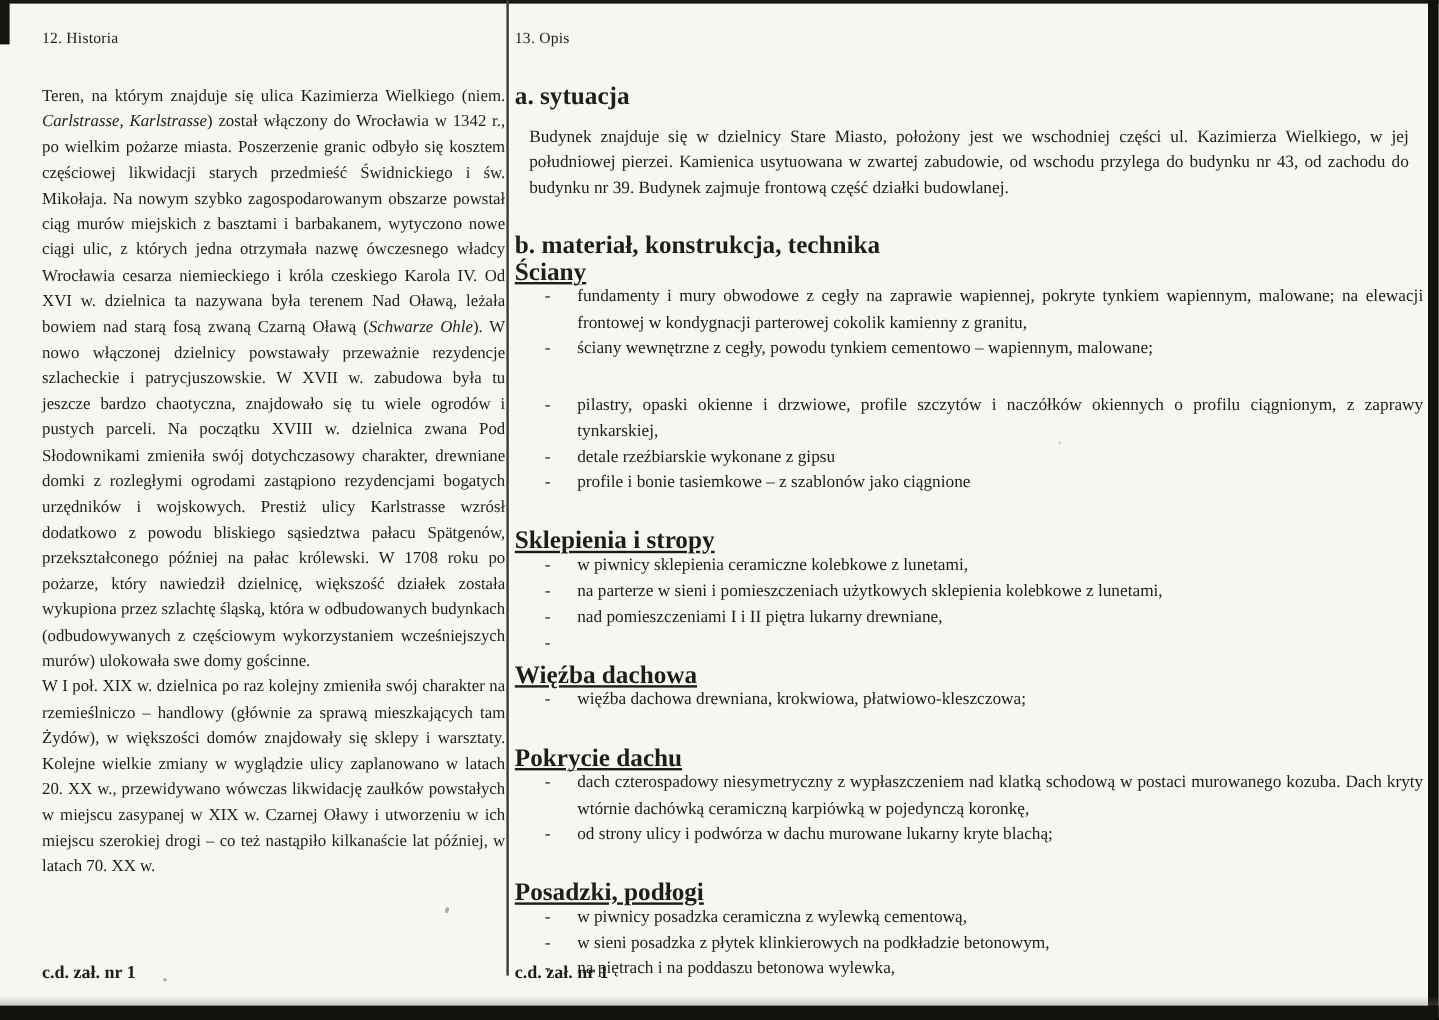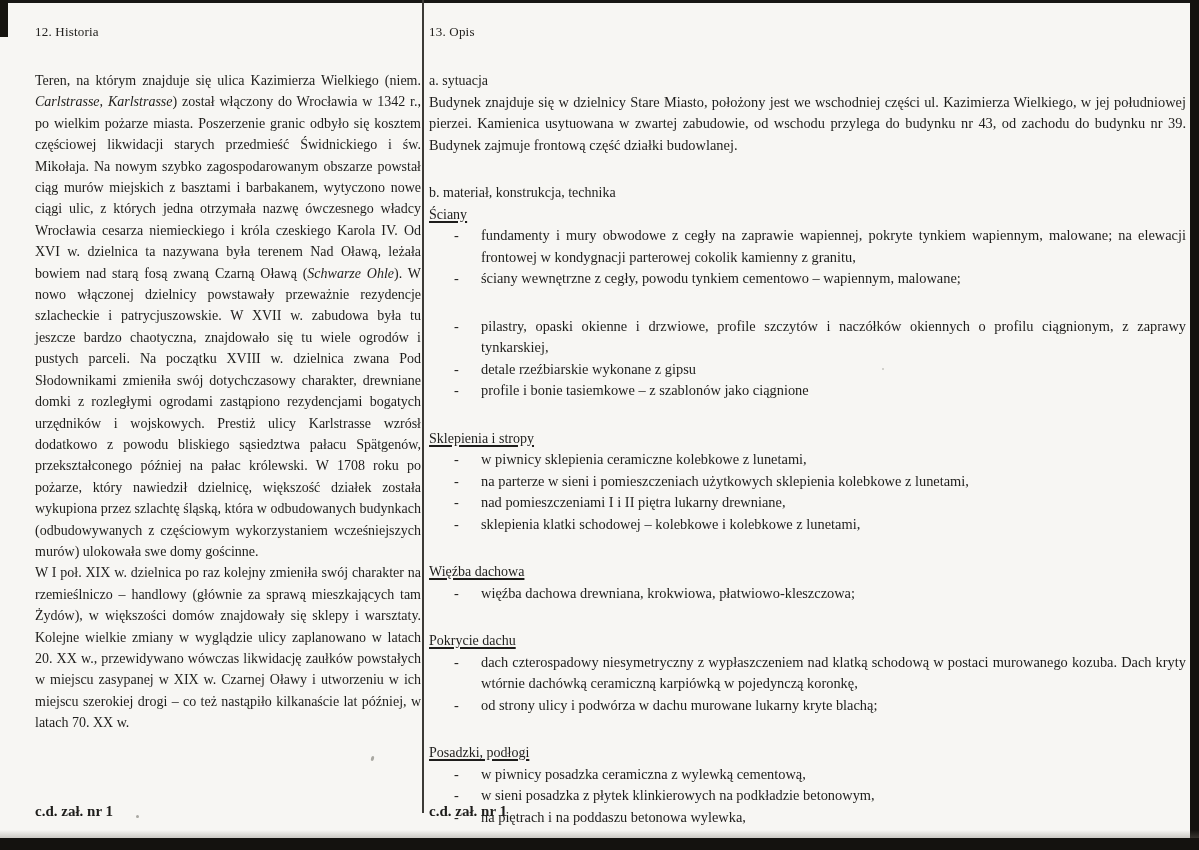--- a/index.html
+++ b/index.html
@@ -34,23 +34,23 @@
   .body-text p { margin:0; }
   .italic { font-style: italic; }
 
   .history-body { margin-top:31px; }
 
   
   .sections { margin-top:31px; font-size:14.4px; line-height:21.5px; }
   .section { margin-top:26px; }
   .section.no-gap { margin-top:0; }
   .section:first-child { margin-top:0; }
-  .section-heading { font-weight:normal; font-size:14px; line-height:21.5px; }
+  .section-heading { font-weight:bold; font-size:21px; line-height:21.5px; }
   .section-heading.underline { text-decoration:underline; text-decoration-thickness:1.5px; text-underline-offset:2px; }
-  .section-paragraph { margin:0; text-align:justify; }
+  .section-paragraph { margin:12px; text-align:justify; }
   .bullet { position:relative; padding-left:52px; text-align:justify; }
   .bullet-marker { position:absolute; left:25px; top:0; }
 
   
   .footer-note { position:absolute; top:763px; font-weight:bold; font-size:15px;margin-top:40px; }
   .footer-left  { left:35px; }
   .footer-right { left:429px; }
 
   
   .speck { position:absolute; background:#6a675f; border-radius:50%; opacity:0.55; }
@@ -111,21 +111,21 @@
         </div>
   </div>
 
   <div class="section">
     <div class="section-heading underline">Sklepienia i stropy</div>
 
     <div class="bullet-list">
           <div class="bullet"><span class="bullet-marker">-</span><span>w piwnicy sklepienia ceramiczne kolebkowe z lunetami,</span></div>
           <div class="bullet"><span class="bullet-marker">-</span><span>na parterze w sieni i pomieszczeniach użytkowych sklepienia kolebkowe z lunetami,</span></div>
           <div class="bullet"><span class="bullet-marker">-</span><span>nad pomieszczeniami I i II piętra lukarny drewniane,</span></div>
-          <div class="bullet"><span class="bullet-marker">-</span><span>sklepienia klatki schodowej – kolebkowe i kolebkowe z lunetami,</span></div>
+          <div class="bullet"><span class="bullet-marker">-</span></div>
         </div>
   </div>
 
   <div class="section">
     <div class="section-heading underline">Więźba dachowa</div>
 
     <div class="bullet-list">
           <div class="bullet"><span class="bullet-marker">-</span><span>więźba dachowa drewniana, krokwiowa, płatwiowo-kleszczowa;</span></div>
         </div>
   </div>

